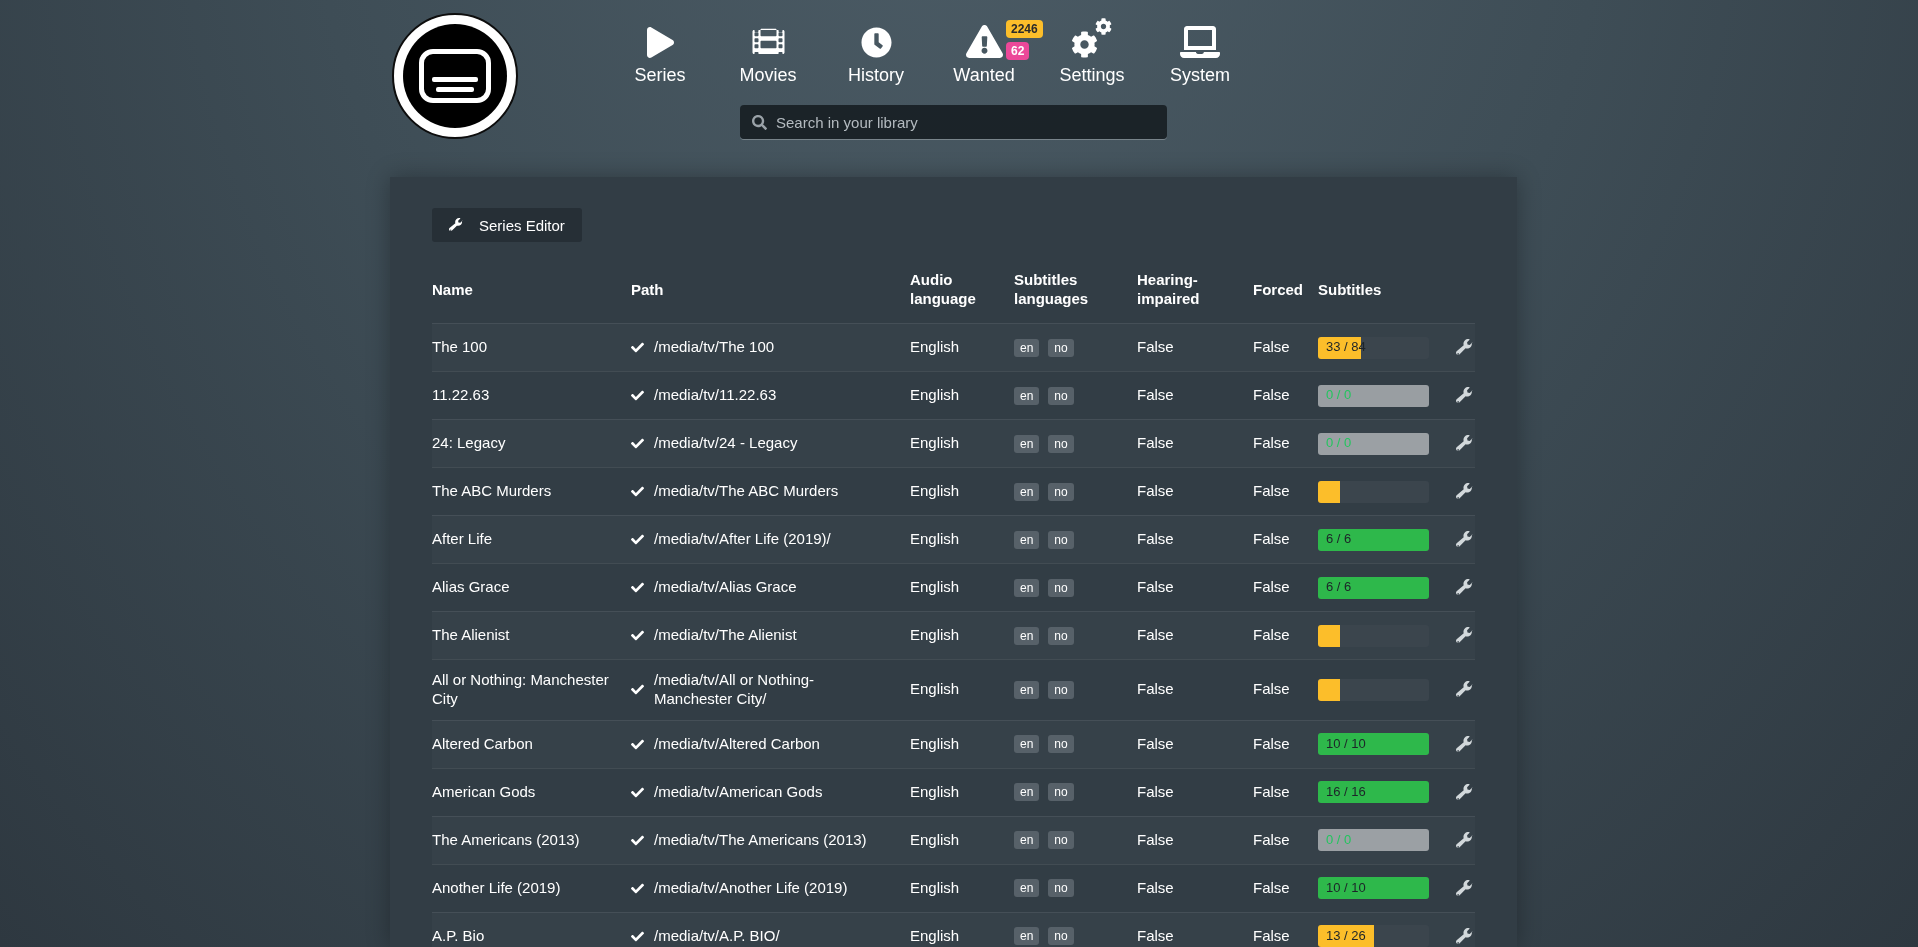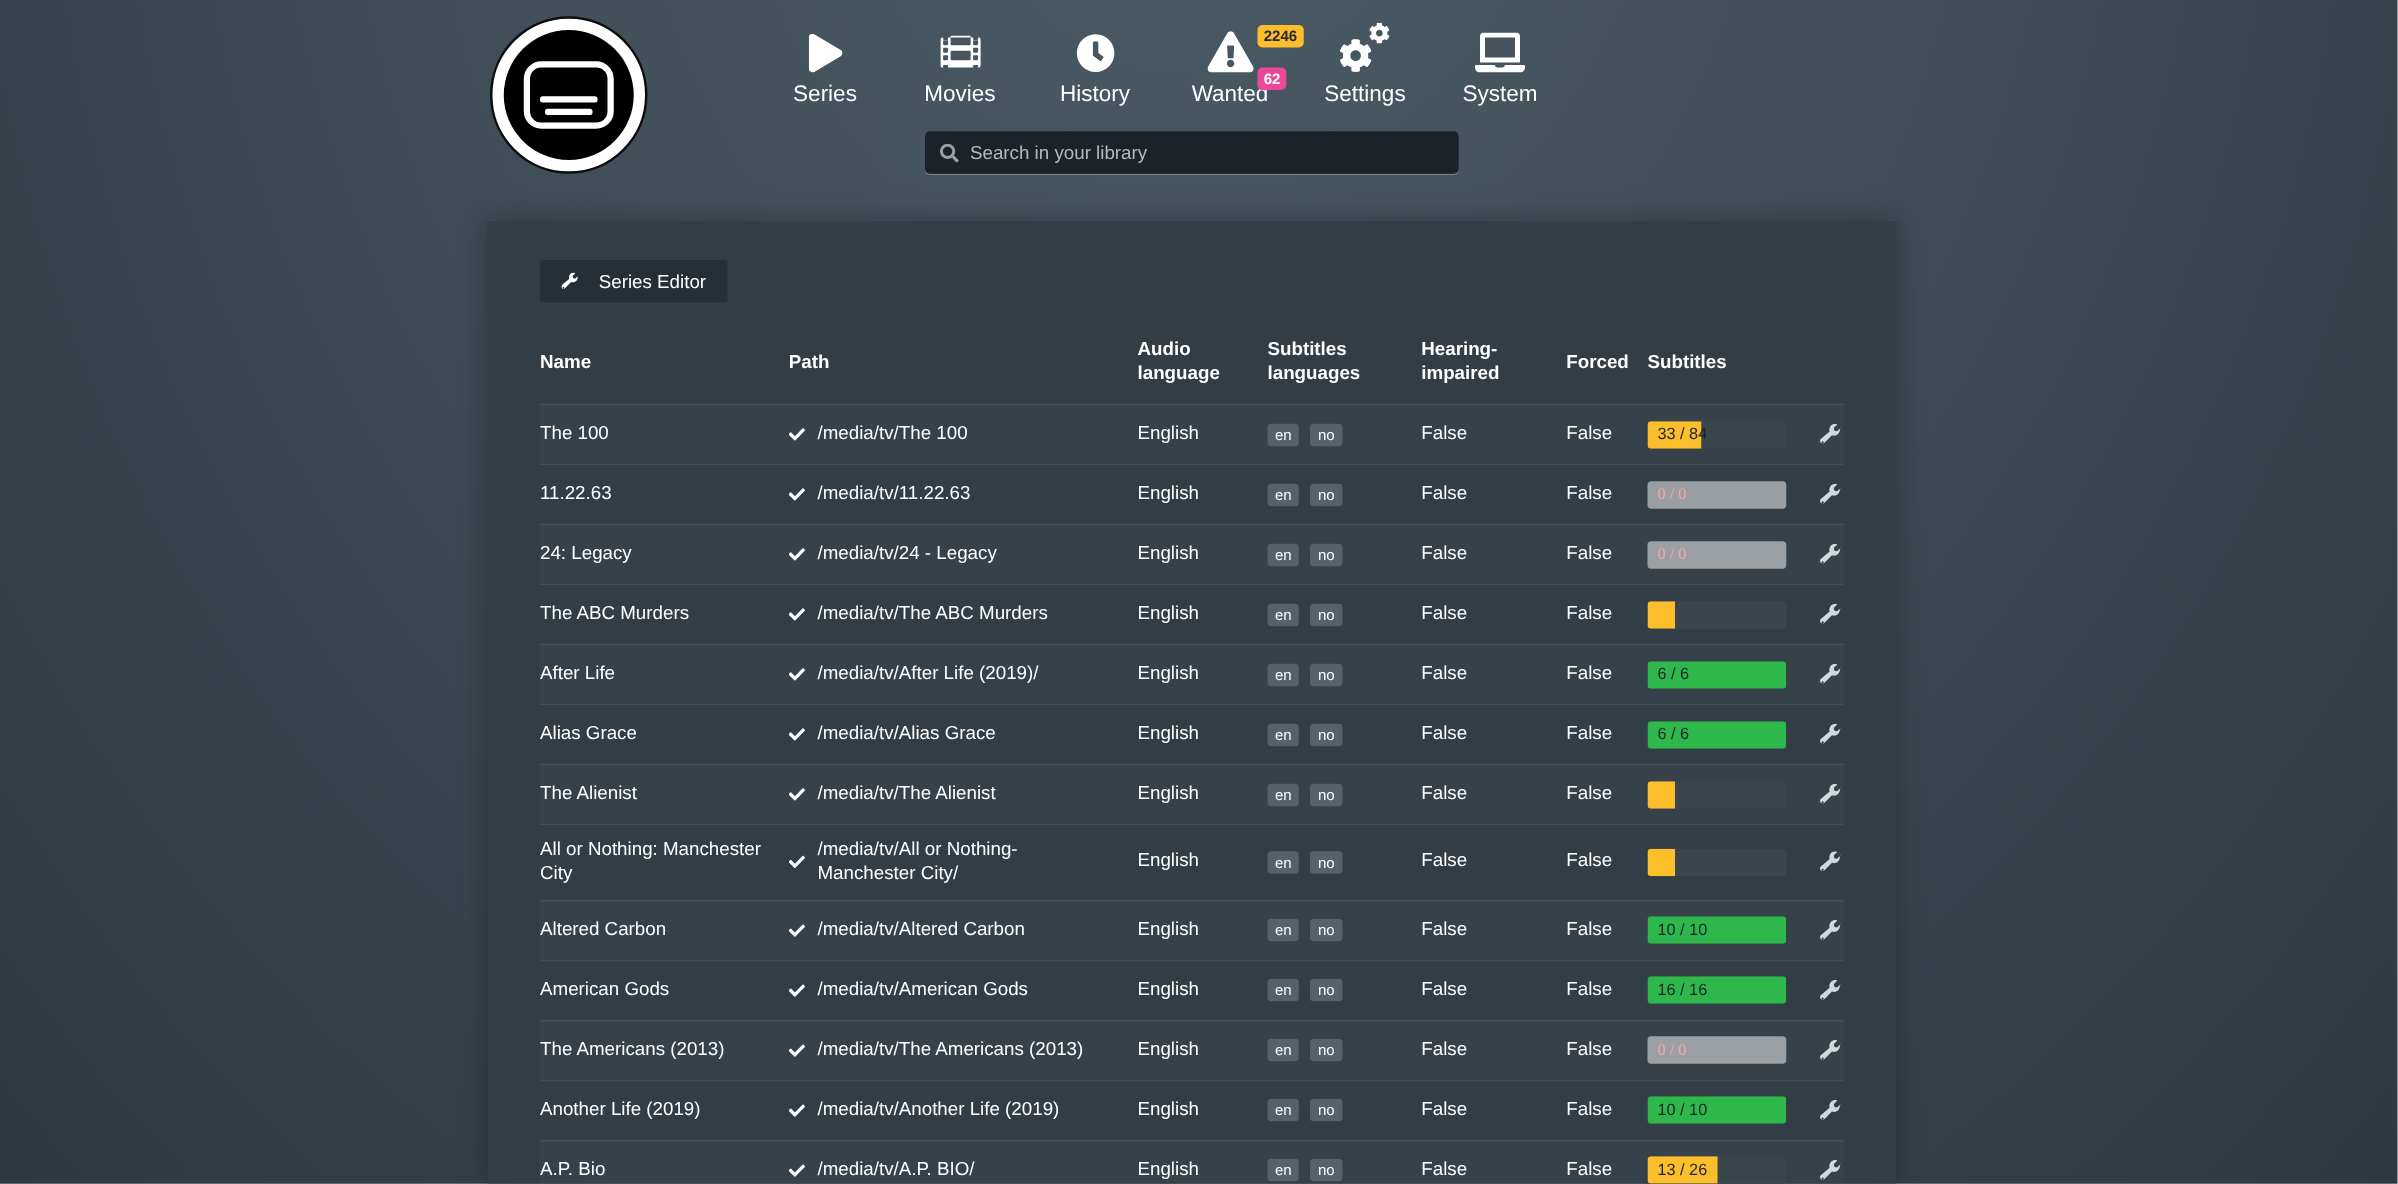--- a/index.html
+++ b/index.html
@@ -26,21 +26,21 @@
 
   
   .nav { position:absolute; left:606px; top:18px; display:flex; z-index:2; }
   .nav-item { width:108px; display:flex; flex-direction:column; align-items:center; cursor:pointer; position:relative; }
   .nav-icon { height:40px; display:flex; align-items:flex-end; justify-content:center; }
   .nav-icon svg { fill:#fff; }
   .nav-label { margin-top:7px; font-size:18px; color:#fff; white-space:nowrap; }
   .gears { position:relative; width:46px; }
   .gear-big { position:absolute; left:2px; bottom:0; }
   .gear-small { position:absolute; right:3px; top:0; }
-  .nav-badges { position:absolute; left:76px; top:2px; display:flex; flex-direction:column; align-items:flex-start; gap:16px; z-index:4; }
+  .nav-badges { position:absolute; left:76px; top:2px; display:flex; flex-direction:column; align-items:flex-start; gap:4px; z-index:4; }
   .badge { font-size:12px; font-weight:700; padding:3px 5px; border-radius:4px; line-height:1; }
   .badge-yellow { background:#fcbe2a; color:#2a2a2a; }
   .badge-green  { background:#ec4899; color:#fff; }
 
   
   .searchbar { position:absolute; left:740px; top:105px; width:427px; height:34px;
                background:rgba(22,28,33,0.88); border-radius:4px; display:flex; align-items:center;
                padding:0 12px; box-shadow:0 1px 0 rgba(255,255,255,0.28); z-index:2; }
   .searchbar svg { fill:#9aa2a8; margin-right:9px; flex:0 0 auto; }
   .searchbar input { flex:1; background:transparent; border:none; outline:none; color:#dfe3e5; font-size:15px;
@@ -77,21 +77,21 @@
   .check-icon svg { fill:#fff; }
   .lang-badge { background:#576169; color:#fff; font-size:12px; padding:3px 6px; border-radius:3px; line-height:1; }
 
   .progress { width:111px; height:22px; background:#3b454d; border-radius:3px; overflow:hidden;
               position:relative; font-size:13px; }
   .progress-fill { height:100%; display:flex; align-items:center; white-space:nowrap; }
   .progress-fill.warning { background:#fcbe2a; }
   .progress-fill.success { background:#2eb84b; }
   .progress-label { color:#1d2429; padding-left:8px; }
   .progress.empty { background:rgba(255,255,255,0.5); }
-  .progress.empty .progress-label { color:#fca5a5;font-family:Liberation Serif, serif; }
+  .progress.empty .progress-label { color:#22c55e; }
 
   .wrench-btn { cursor:pointer; display:flex; align-items:center; padding-right:2px; }
   .wrench-btn svg { fill:#d2d8db; }
 
   .defs { position:absolute; width:0; height:0; overflow:hidden; }
 </style>
 </head>
 <body>
 
 <svg class="defs" aria-hidden="true">

